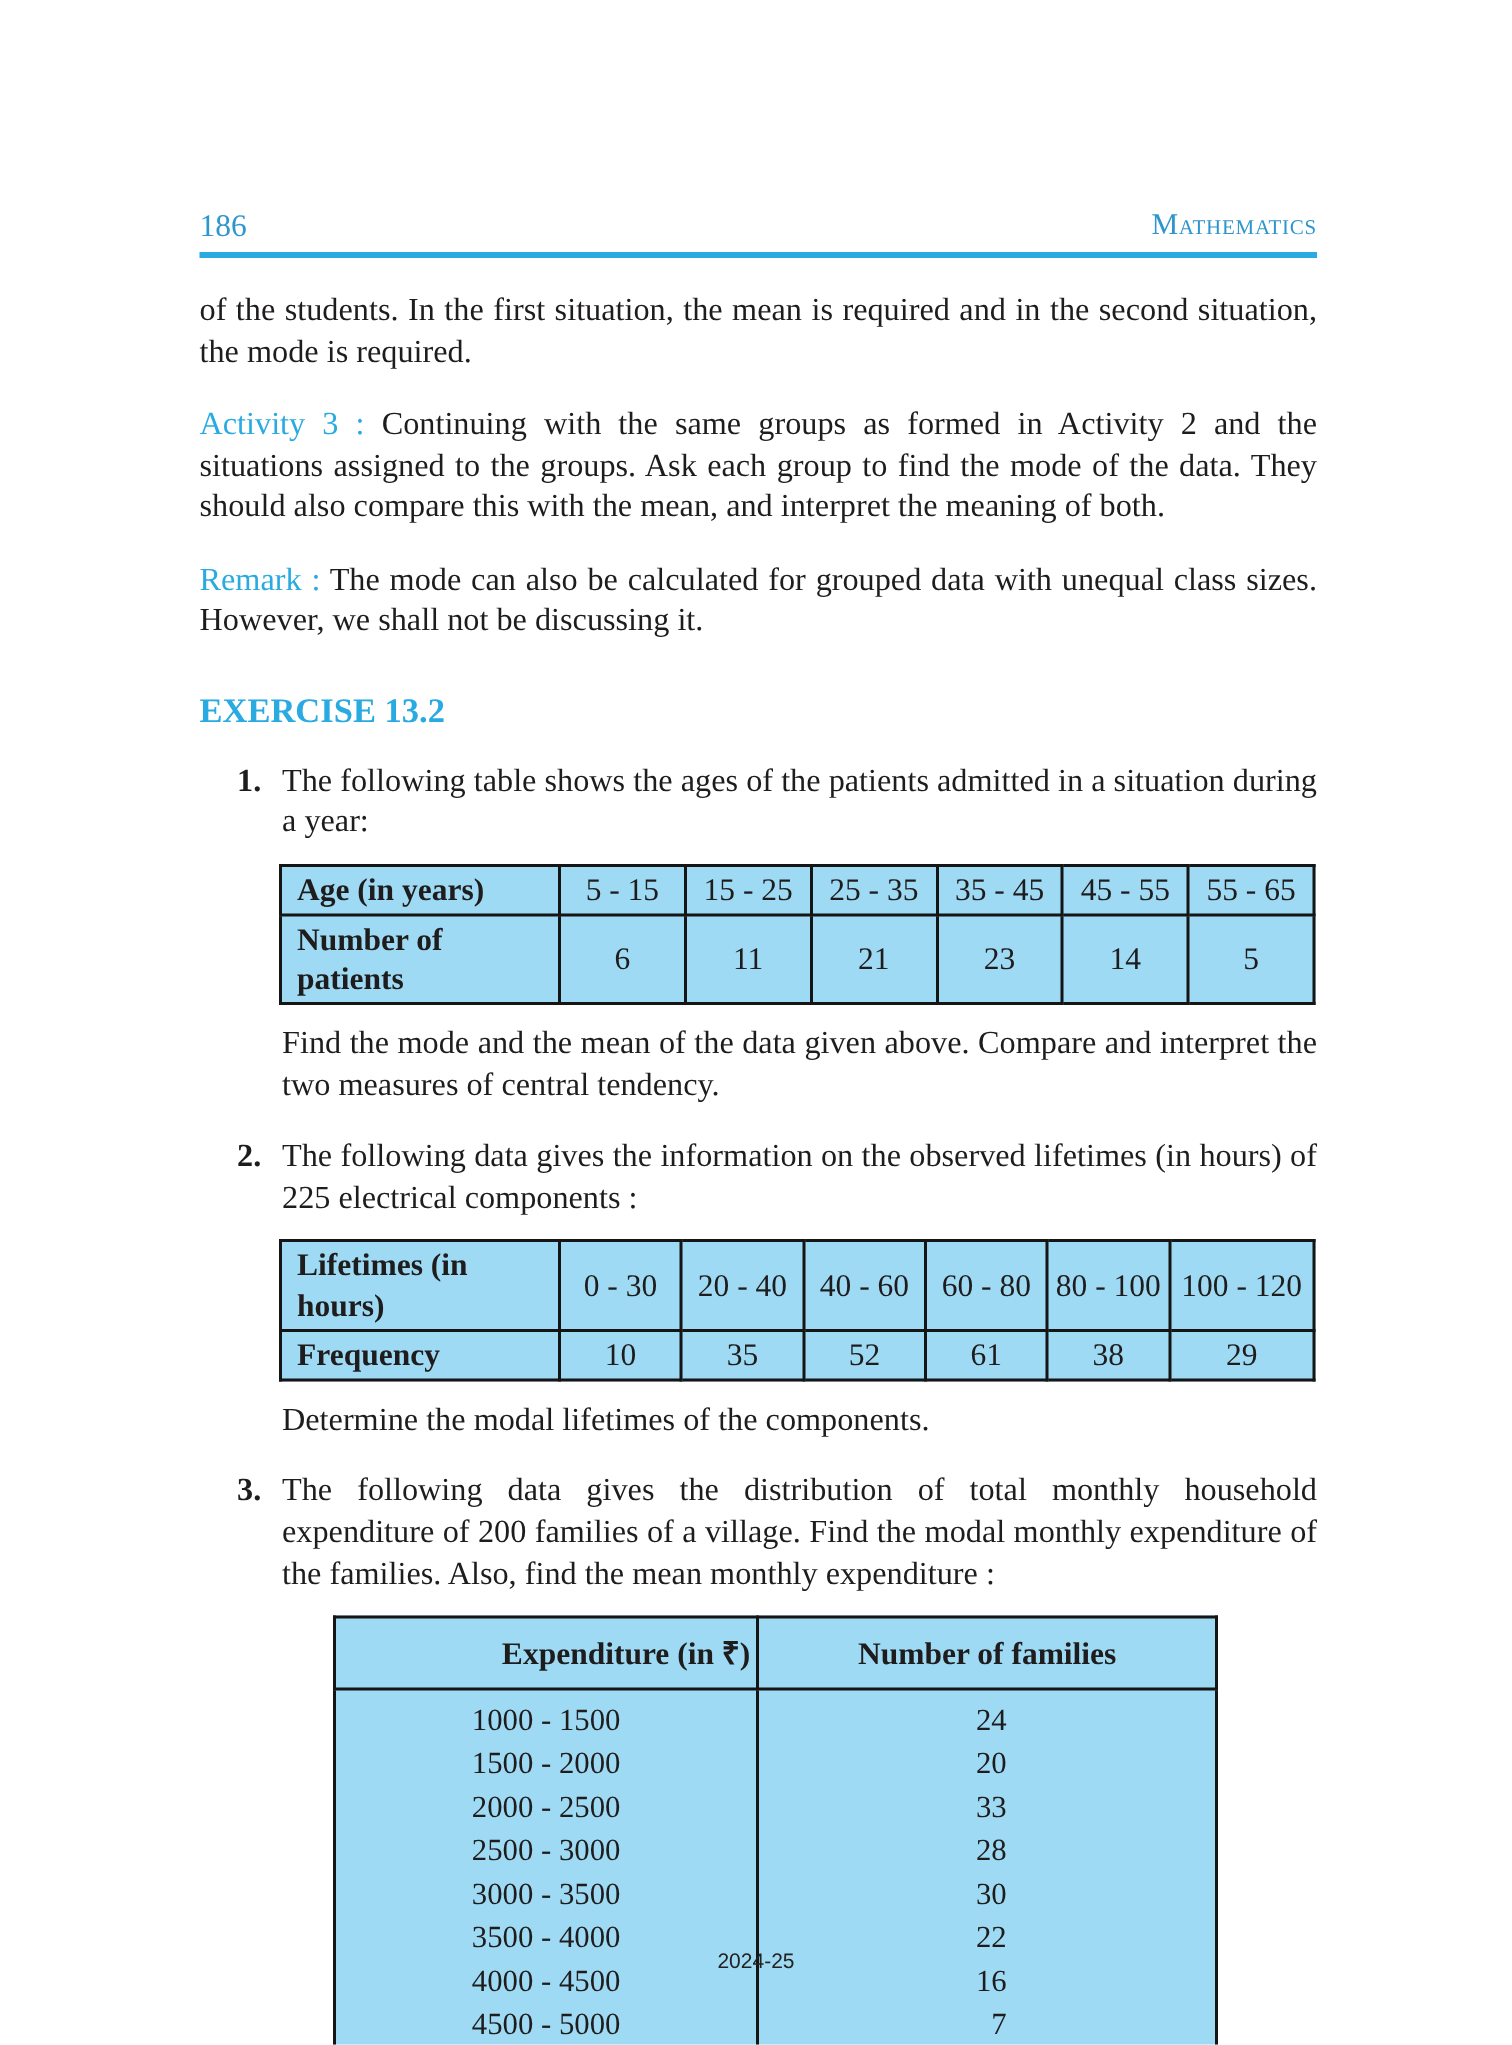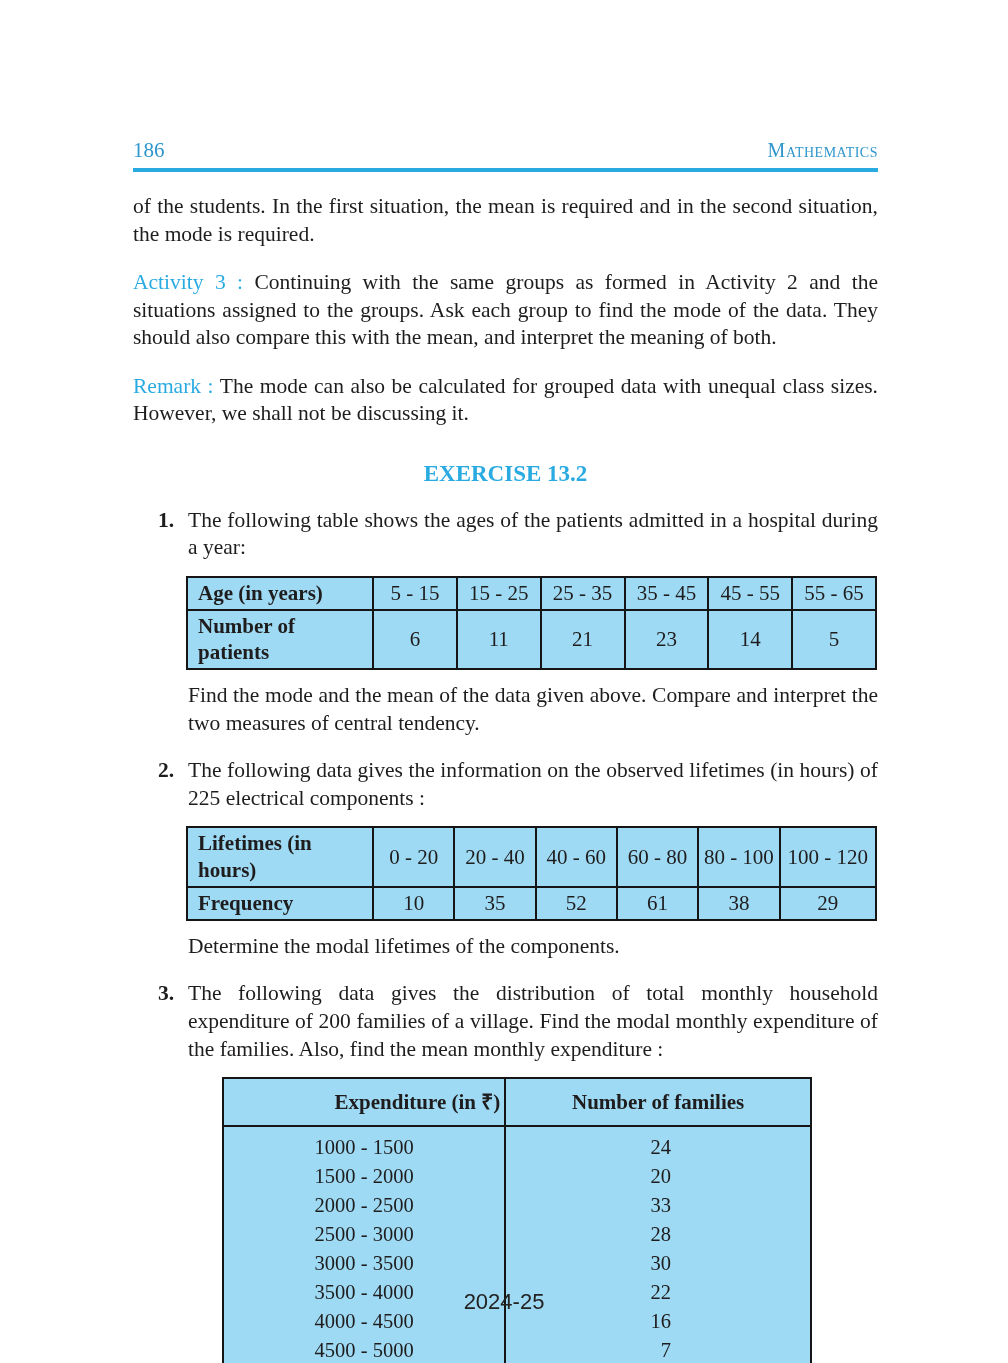--- a/index.html
+++ b/index.html
@@ -39,21 +39,21 @@
     font-size: 21.5px;
     line-height: 1.28;
     text-align: justify;
     margin-top: 21px;
   }
   .blue-label {
     color: #29ABE2;
     font-weight: normal;
   }
   .exercise-title {
-    text-align: center;
+    text-align: left;
     font-size: 23px;
     font-weight: bold;
     color: #29ABE2;
     margin-top: 33px;
   }
   
   .question { display: flex; margin-top: 20px; }
   .q-num {
     width: 55px;
     padding-left: 25px;
@@ -113,21 +113,21 @@
     width: 26px;
     text-align: right;
   }
   
   .footer {
     position: absolute;
     left: 0; right: 0;
     bottom: 48px;
     text-align: center;
     font-family: "Liberation Sans", sans-serif;
-    font-size: 22px;
+    font-size: 14px;
     color: #222;
   }
 </style>
 </head>
 <body>
 
 <div class="page">
 
   <div class="running-head">
     <span class="page-num">186</span>
@@ -146,21 +146,21 @@
   <p class="para">
     <span class="blue-label">Remark :</span>
     <span>The mode can also be calculated for grouped data with unequal class sizes. However, we shall not be discussing it.</span>
   </p>
 
   <div class="exercise-title">EXERCISE 13.2</div>
 
   <div class="question">
     <div class="q-num">1.</div>
     <div class="q-body">
-      <div>The following table shows the ages of the patients admitted in a hospital during a year:</div>
+      <div>The following table shows the ages of the patients admitted in a situation during a year:</div>
       <table class="freq-table">
         <tbody>
             <tr>
           <td class="row-label">Age (in years)</td>
           <td>5 - 15</td>
           <td>15 - 25</td>
           <td>25 - 35</td>
           <td>35 - 45</td>
           <td>45 - 55</td>
           <td>55 - 65</td>
@@ -181,21 +181,21 @@
   </div>
 
   <div class="question">
     <div class="q-num">2.</div>
     <div class="q-body">
       <div>The following data gives the information on the observed lifetimes (in hours) of 225 electrical components :</div>
       <table class="freq-table">
         <tbody>
             <tr>
           <td class="row-label">Lifetimes (in hours)</td>
-          <td>0 - 20</td>
+          <td>0 - 30</td>
           <td>20 - 40</td>
           <td>40 - 60</td>
           <td>60 - 80</td>
           <td>80 - 100</td>
           <td style="width:14%">100 - 120</td>
         </tr>
         <tr>
           <td class="row-label">Frequency</td>
           <td>10</td>
           <td>35</td>

